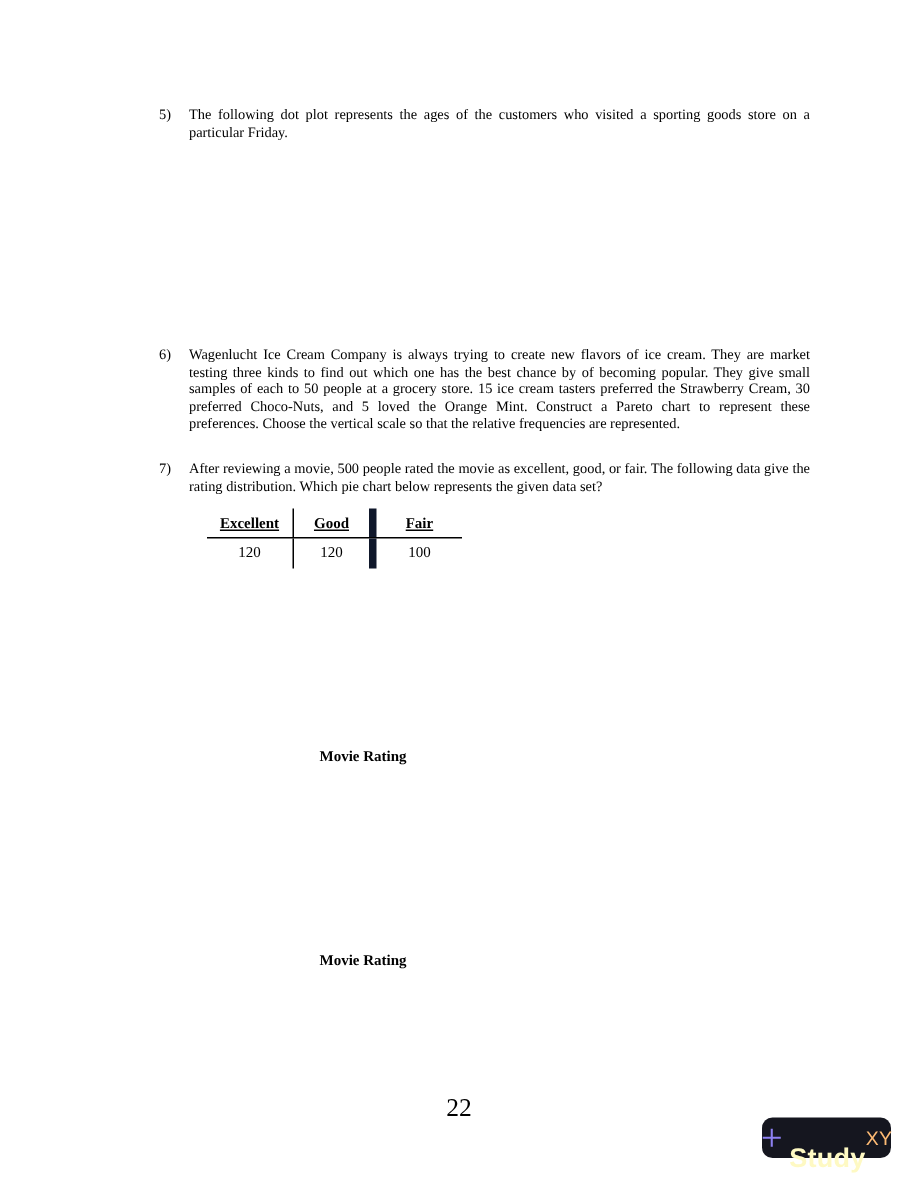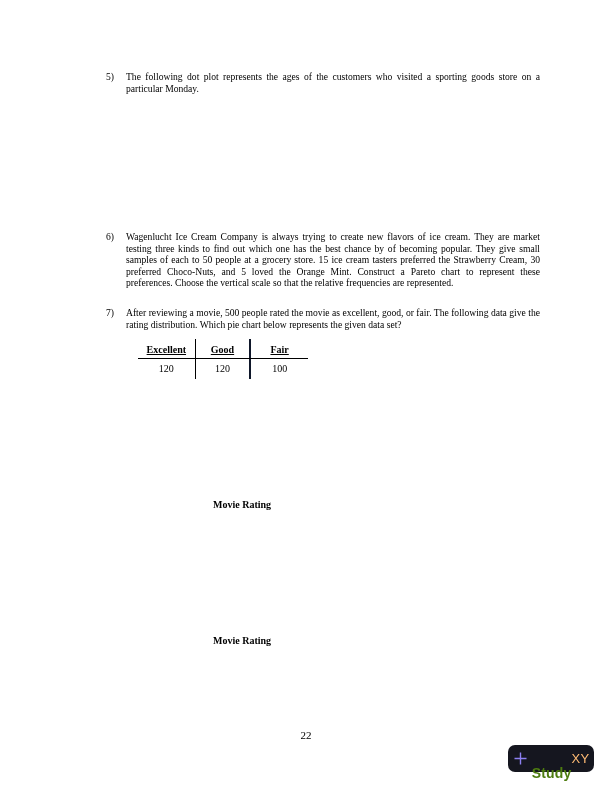--- a/index.html
+++ b/index.html
@@ -57,58 +57,58 @@
     left: 138px; top: 339px;
     width: 170px;
     font-size: 10px;
   }
   .t-row { display: flex; }
   .t-row.head { border-bottom: 1px solid #000; }
   .t-cell {
     width: 56.67px;
     text-align: center;
   }
-  .t-cell.mid { border-left: 1px solid #000; border-right: 2px solid #0f172a; }
+  .t-cell.mid { border-left: 1px solid #000; border-right: 5px solid #0f172a; }
   .t-row.head .t-cell { font-weight: bold; padding: 5px 0 3px; text-decoration: underline; }
   .t-row.vals .t-cell { padding: 4px 0 5px; }
 
   #pie-title-1 { left: 213px; top: 499px; }
   #pie-title-2 { left: 213px; top: 635px; }
 
   
   .page-number {
     position: absolute;
     left: 0; top: 729px;
     width: 612px;
     text-align: center;
-    font-size: 11px;
+    font-size: 17px;
   }
   .brand-badge {
     position: absolute;
     left: 508px; top: 745px;
     width: 86px; height: 27px;
     background: #15161f;
     border-radius: 7px;
     display: flex;
     align-items: center;
     justify-content: center;
     font-family: "Liberation Sans", sans-serif;
   }
   .brand-plus { display: flex; align-items: center; margin-right: 4px; }
-  .brand-study { color: #4d7c0f; font-weight: bold; font-size: 14px; letter-spacing: 0.2px; margin-top: 28px; }
+  .brand-study { color: #fef9c3; font-weight: bold; font-size: 18px; letter-spacing: 0.2px; margin-top: 28px; }
   .brand-xy { color: #fdba74; font-weight: normal; font-size: 13px; letter-spacing: 0.2px; }
 </style>
 </head>
 <body>
 
 <div class="page">
 
   <div class="question" id="q5">
     <div class="q-num">5)</div>
-    <div class="q-text">The following dot plot represents the ages of the customers who visited a sporting goods store on a particular Monday.</div>
+    <div class="q-text">The following dot plot represents the ages of the customers who visited a sporting goods store on a particular Friday.</div>
   </div>
 
 
   <div class="figure-placeholder" id="dot-plot-area"></div>
 
 
   <div class="question" id="q6">
     <div class="q-num">6)</div>
     <div class="q-text">Wagenlucht Ice Cream Company is always trying to create new flavors of ice cream. They are market testing three kinds to find out which one has the best chance by of becoming popular. They give small samples of each to 50 people at a grocery store. 15 ice cream tasters preferred the Strawberry Cream, 30 preferred Choco-Nuts, and 5 loved the Orange Mint. Construct a Pareto chart to represent these preferences. Choose the vertical scale so that the relative frequencies are represented.</div>
   </div>

